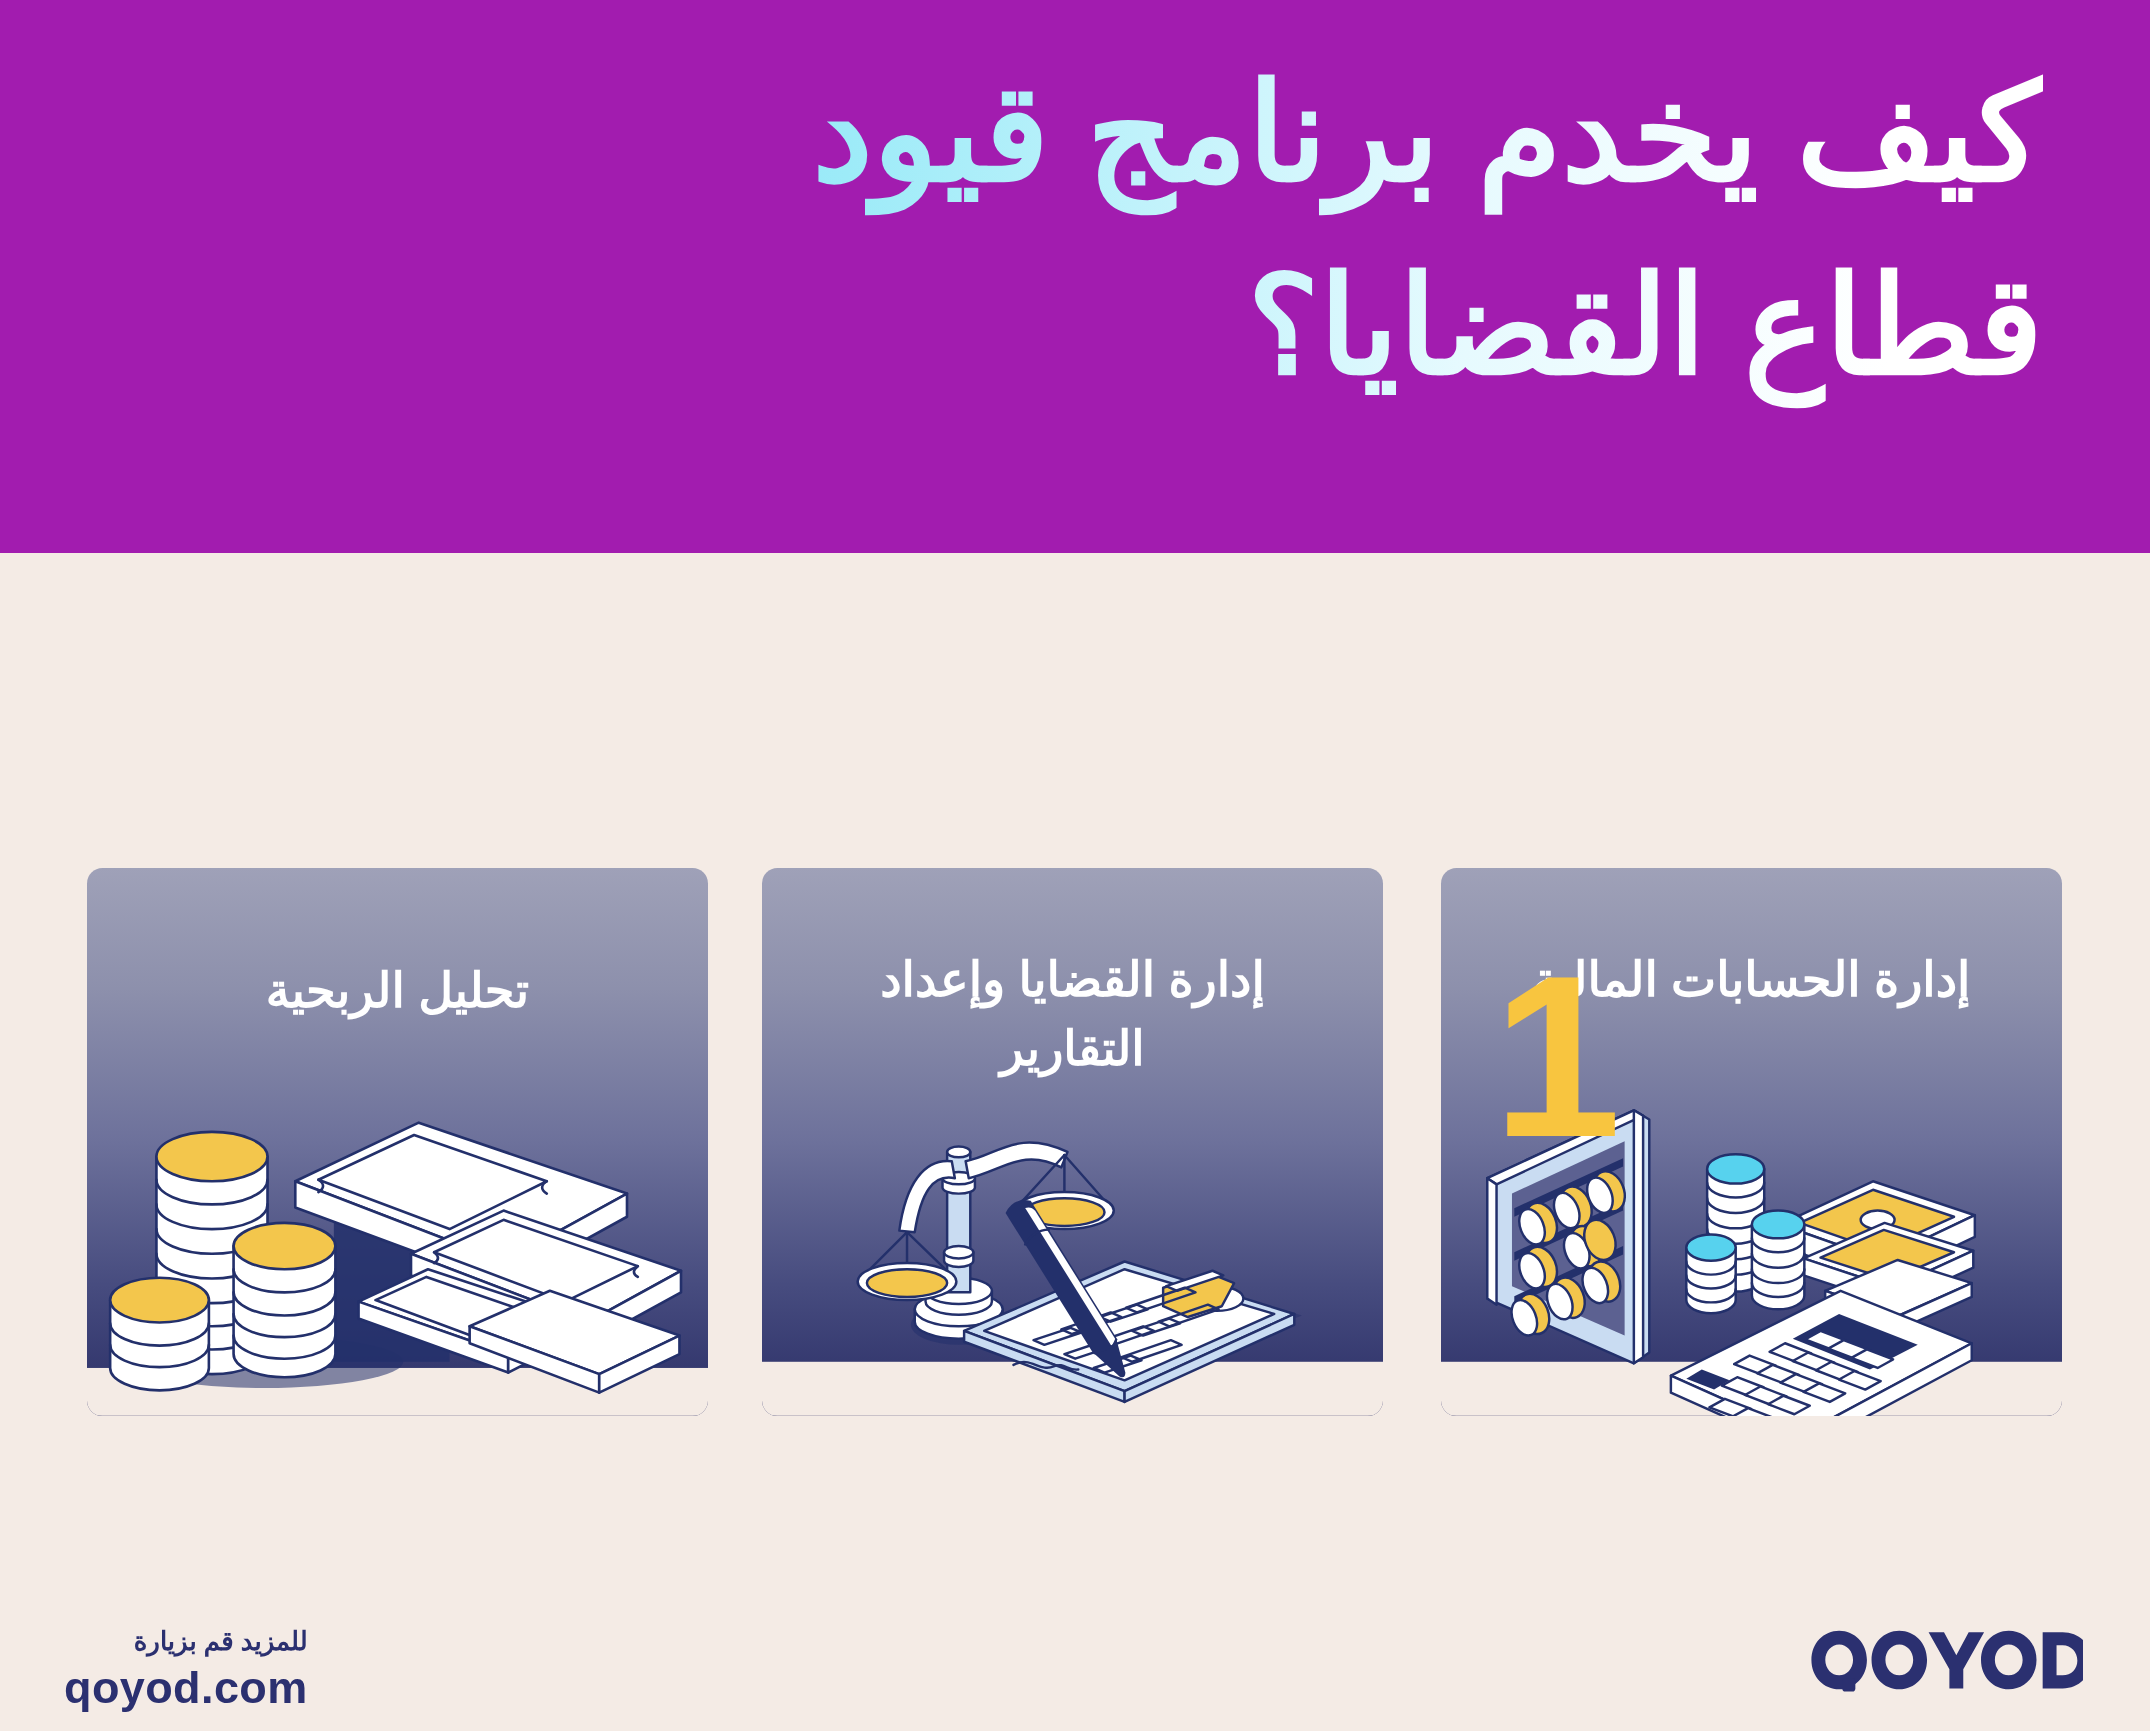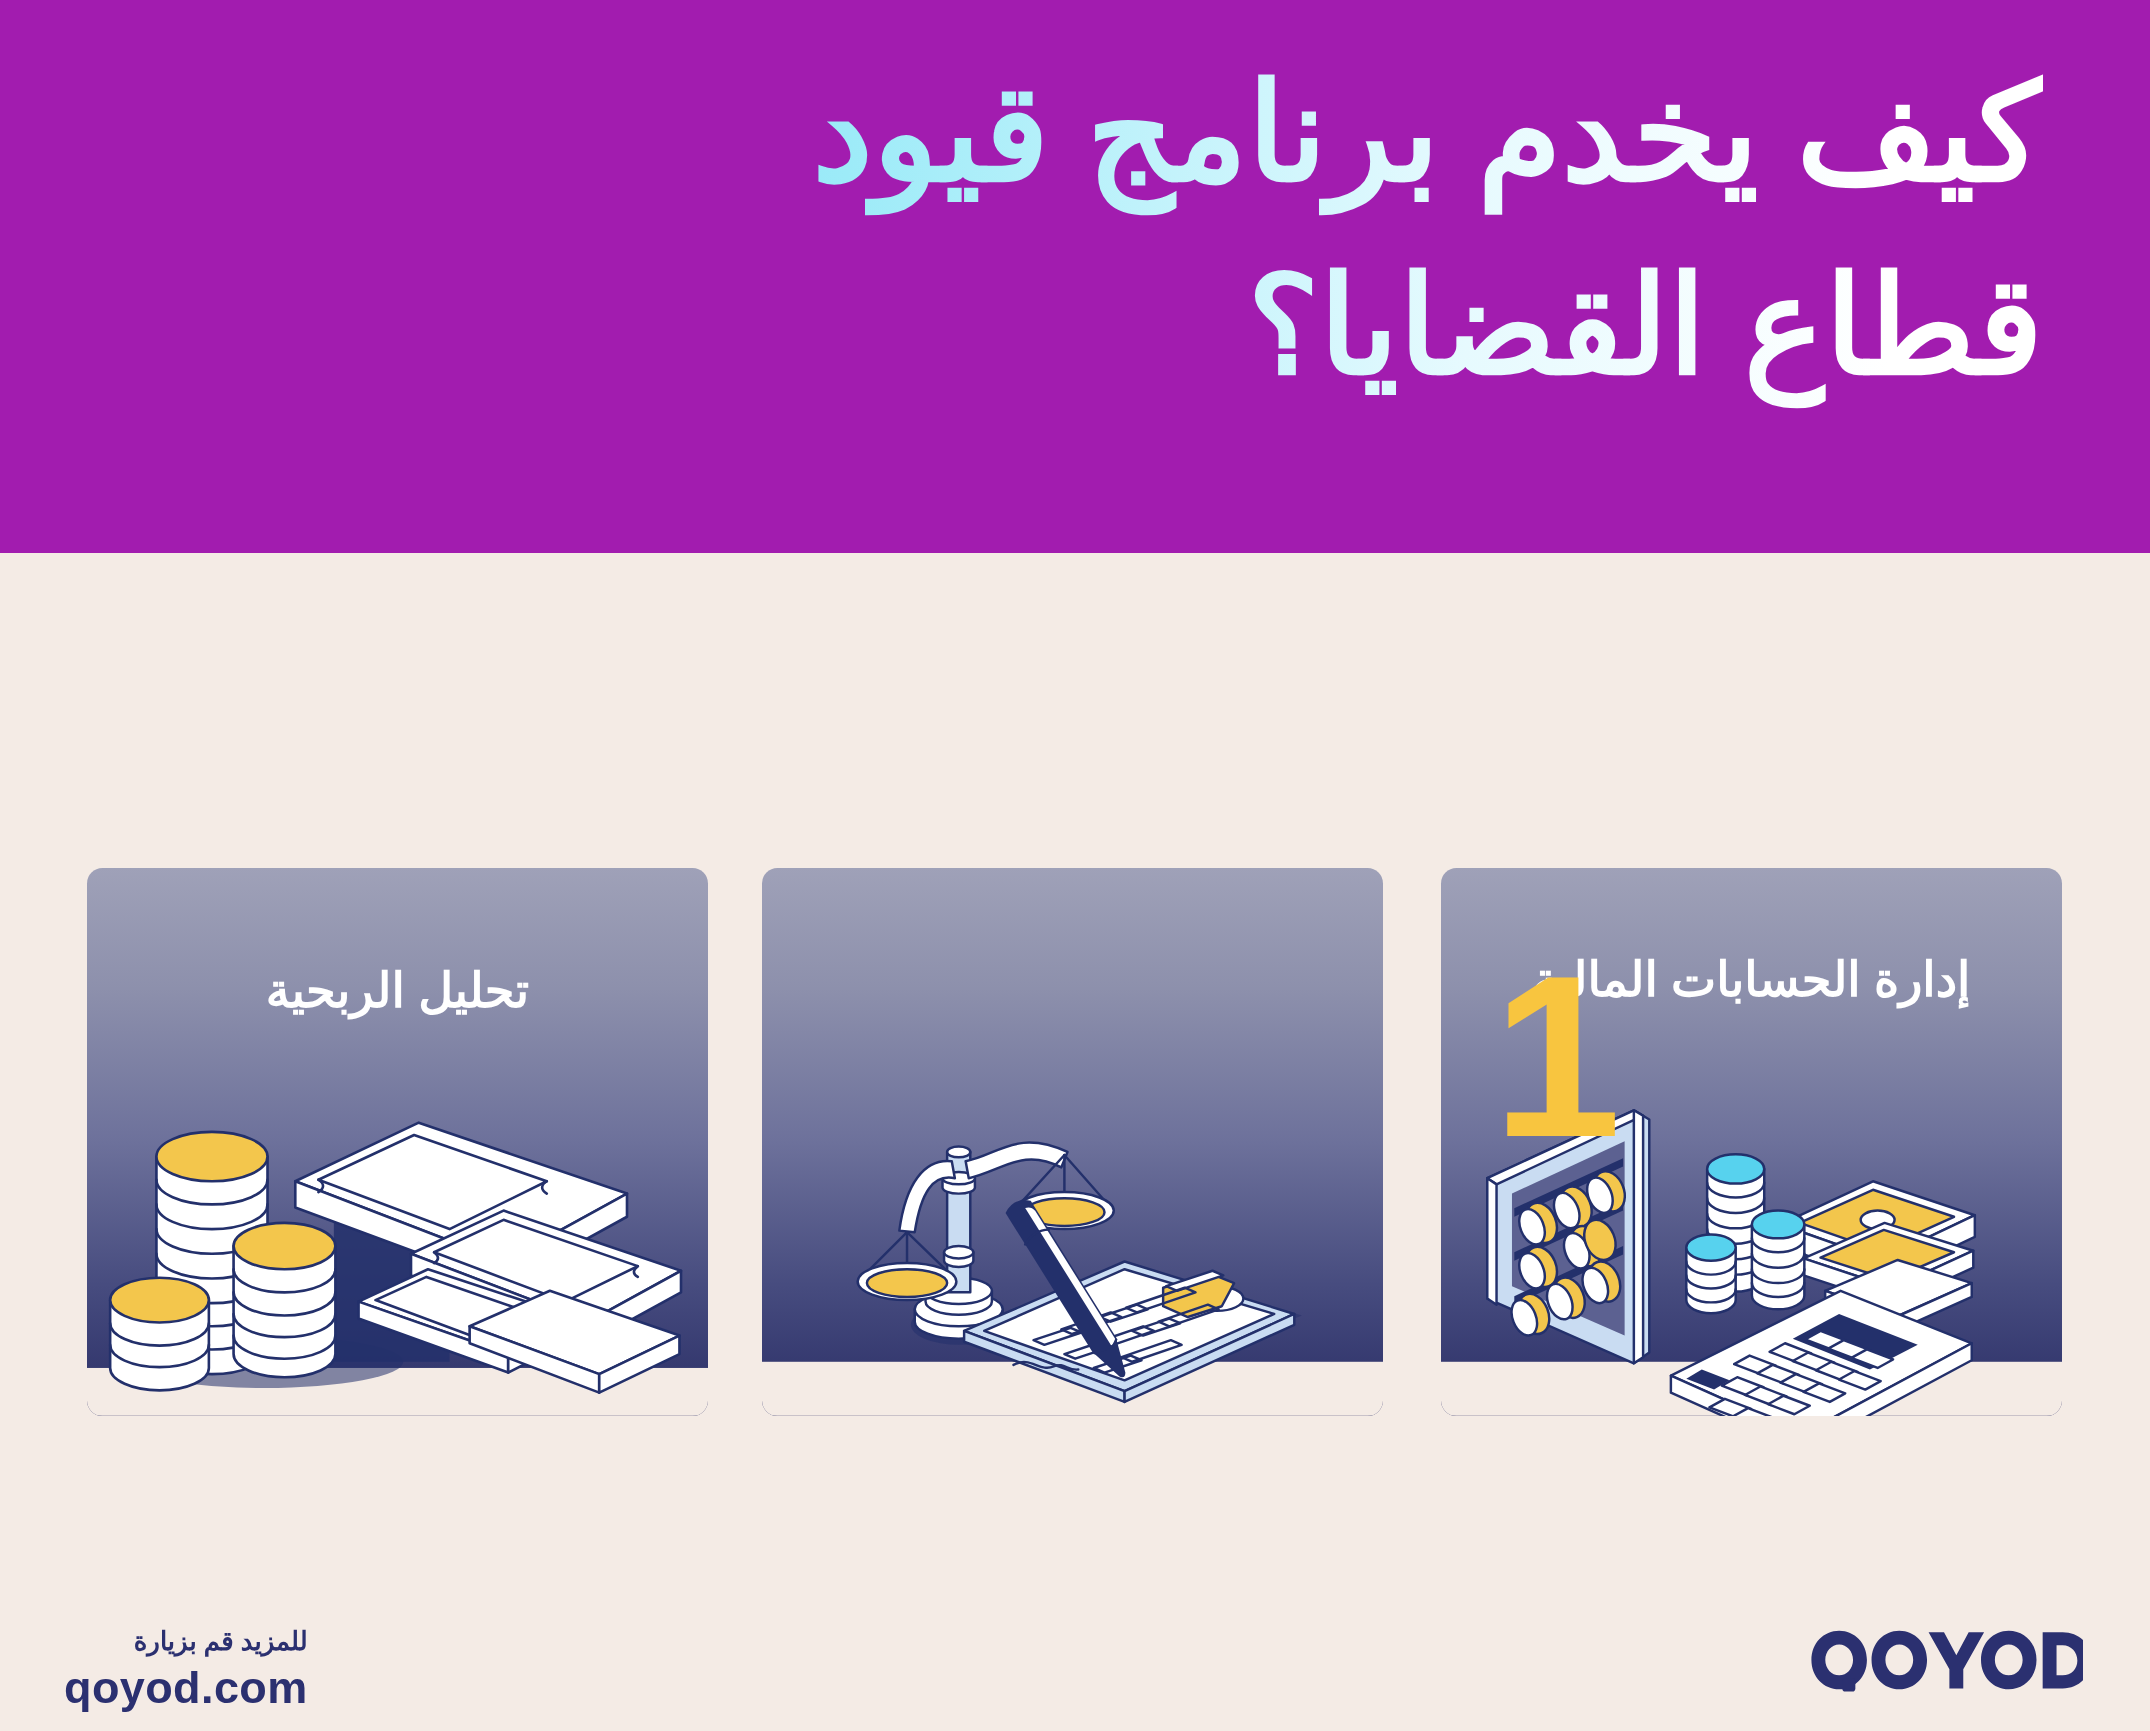--- a/index.html
+++ b/index.html
@@ -253,20 +253,21 @@
             <polygon points="202,130 236,143 216,154 182,141"></polygon>
             <polygon points="248,114 282,127 262,138 228,125"></polygon>
           </g>
         </g>
       </svg>
     </div>
     <div class="card-number" id="num-1">1</div>
   </div>
 
   <div class="card" id="card-2">
+    <div class="card-title">إدارة القضايا وإعداد التقارير</div>
     <div class="card-art">
       <svg viewBox="0 0 805 400" xmlns="http://www.w3.org/2000/svg">
         <defs>
           <style>
             .ln2{fill:none;stroke:#23306B;stroke-width:3.2;stroke-linejoin:round;stroke-linecap:round}
             .wh2{fill:#FFFFFF;stroke:#23306B;stroke-width:3.2;stroke-linejoin:round}
             .pb2{fill:#C9DCF2;stroke:#23306B;stroke-width:3.2;stroke-linejoin:round}
             .yl2{fill:#F3C64C;stroke:#23306B;stroke-width:3.2;stroke-linejoin:round}
             .dk2{fill:#23306B}
           </style>

